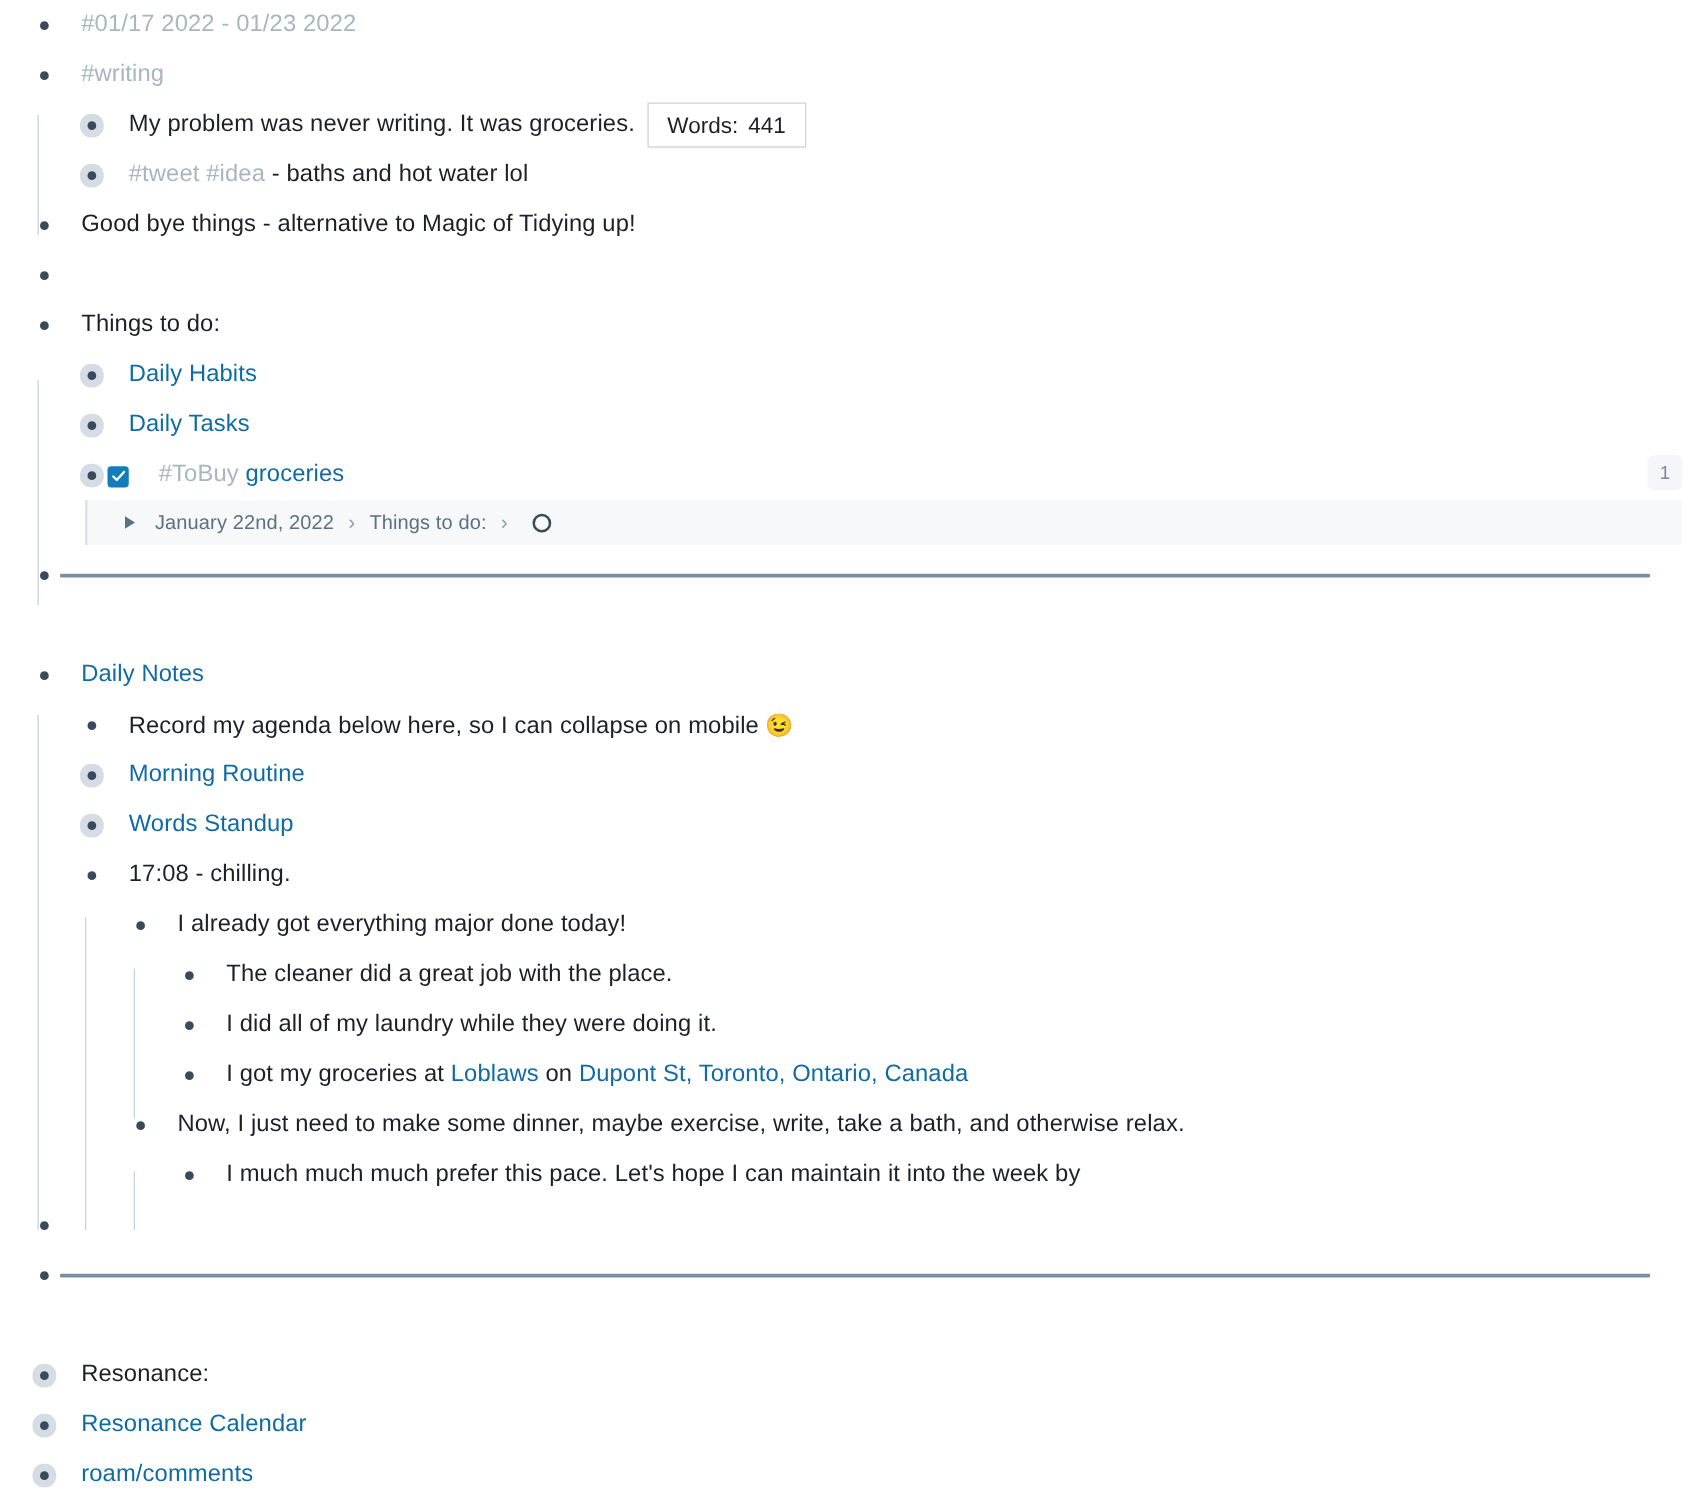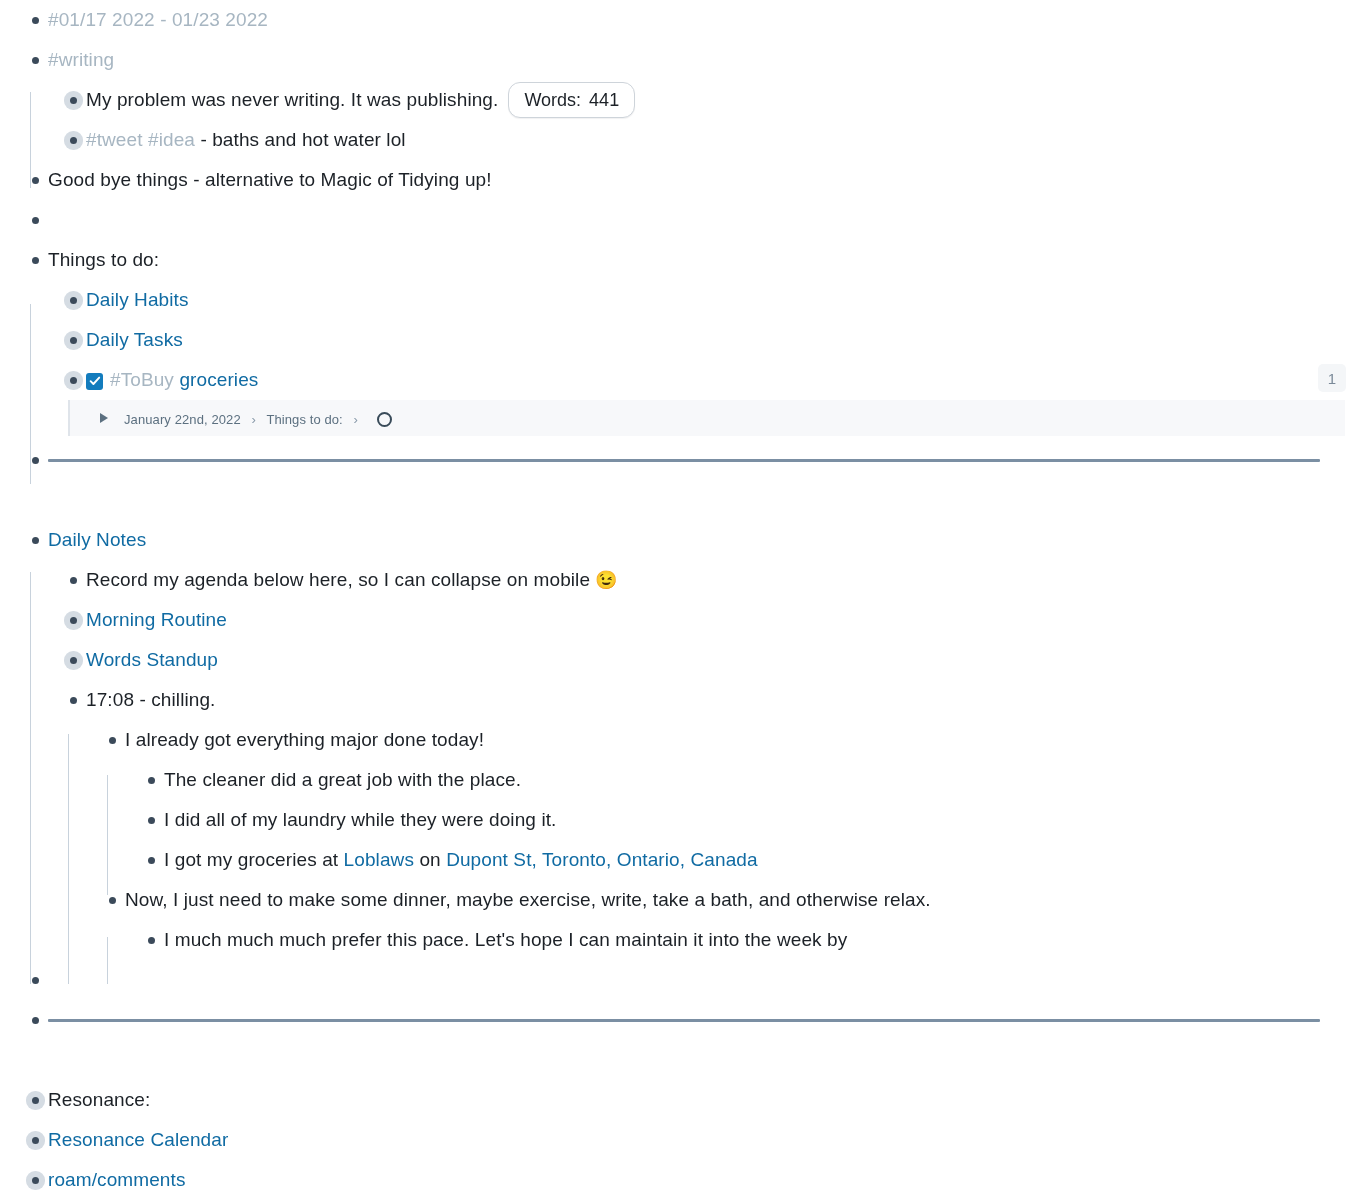--- a/index.html
+++ b/index.html
@@ -43,20 +43,21 @@
     background: #3b4a5a;
     box-shadow: 0 0 0 6px #d5dce3;
     margin: 0;
   }
   .text {
     font-size: 19px;
     line-height: 26px;
     color: #1c2127;
     letter-spacing: .1px;
     white-space: nowrap;
+    margin-left: 17px;
   }
   .link { color: #106ba3; }
   .tag  { color: #a7b6c2; }
 
   
   .guide {
     position: absolute;
     width: 1px;
     background: #c8d2dc;
   }
@@ -67,21 +68,21 @@
   .lvl2 { margin-left: 99px; }
   .lvl3 { margin-left: 138px; }
 
   
   .words-pill {
     display: inline-flex;
     align-items: center;
     margin-left: 10px;
     padding: 6px 15px;
     border: 1px solid #ced4da;
-    border-radius: 12px;
+    border-radius: 0;
     background: #ffffff;
     font-size: 18px;
     color: #1c2127;
     line-height: 22px;
     box-shadow: 0 1px 1px rgba(16,22,26,.06);
     white-space: nowrap;
   }
   .words-pill .wlabel { margin-right: 8px; }
 
   
@@ -129,21 +130,21 @@
   }
   .bc-toggle {
     width: 0; height: 0;
     border-left: 8px solid #5c7080;
     border-top: 5.5px solid transparent;
     border-bottom: 5.5px solid transparent;
     margin-right: 16px;
     flex: 0 0 auto;
   }
   .bc-text {
-    font-size: 13px;
+    font-size: 16px;
     color: #5c7080;
     letter-spacing: .1px;
     white-space: nowrap;
   }
   .bc-sep { color: #8a9bab; margin: 0 7px; }
   .bc-todo {
     display: inline-block;
     width: 15px; height: 15px;
     border: 2px solid #394b59;
     border-radius: 50%;
@@ -193,21 +194,21 @@
     <div class="row-main">
       <span class="text tag">#writing</span>
     </div>
   </div>
 
   <div class="row lvl1">
     <div class="bullet-wrap">
         <span class="bullet collapsed"></span>
       </div>
     <div class="row-main">
-      <span class="text">My problem was never writing. It was publishing.</span>
+      <span class="text">My problem was never writing. It was groceries.</span>
       <span class="words-pill">
         <span class="wlabel">Words:</span>
         <span>441</span>
       </span>
     </div>
   </div>
 
   <div class="row lvl1">
     <div class="bullet-wrap">
         <span class="bullet collapsed"></span>

